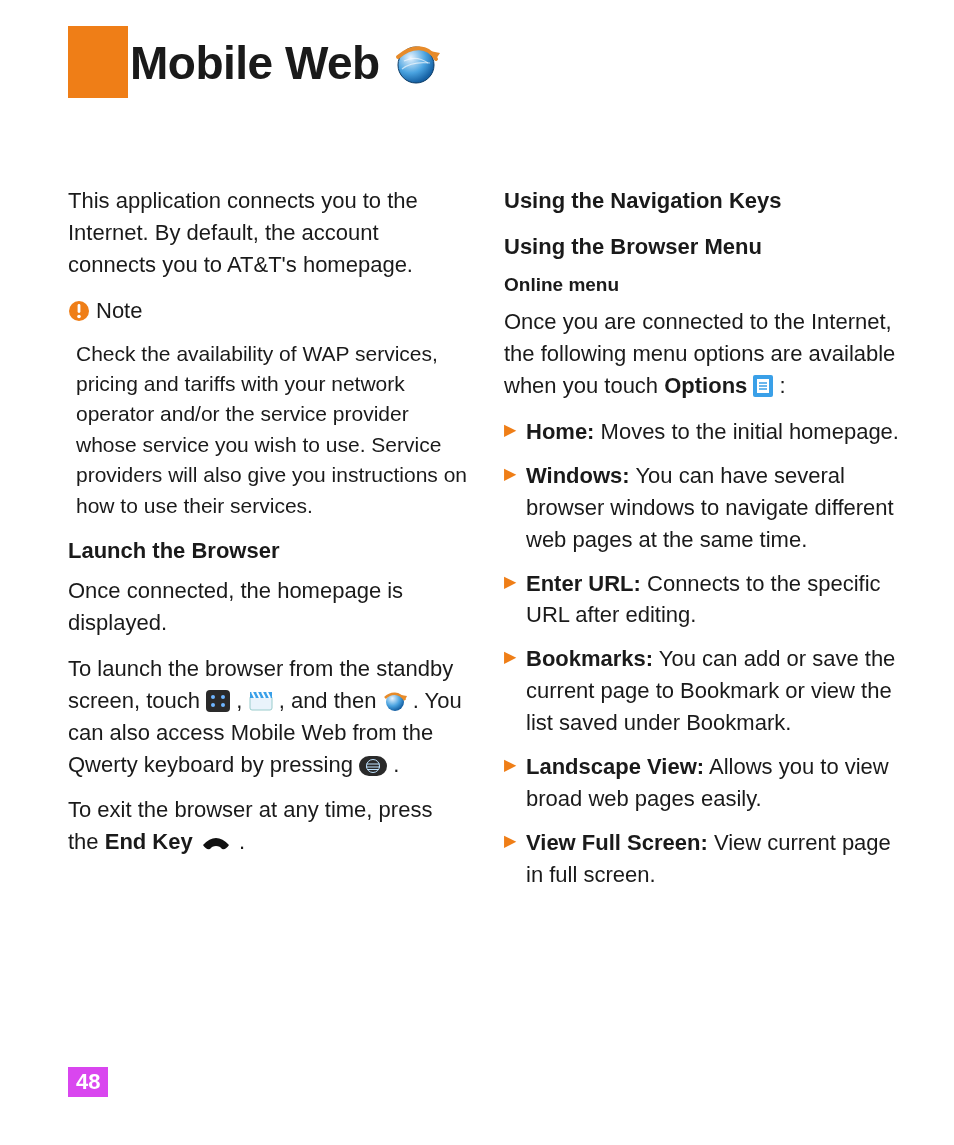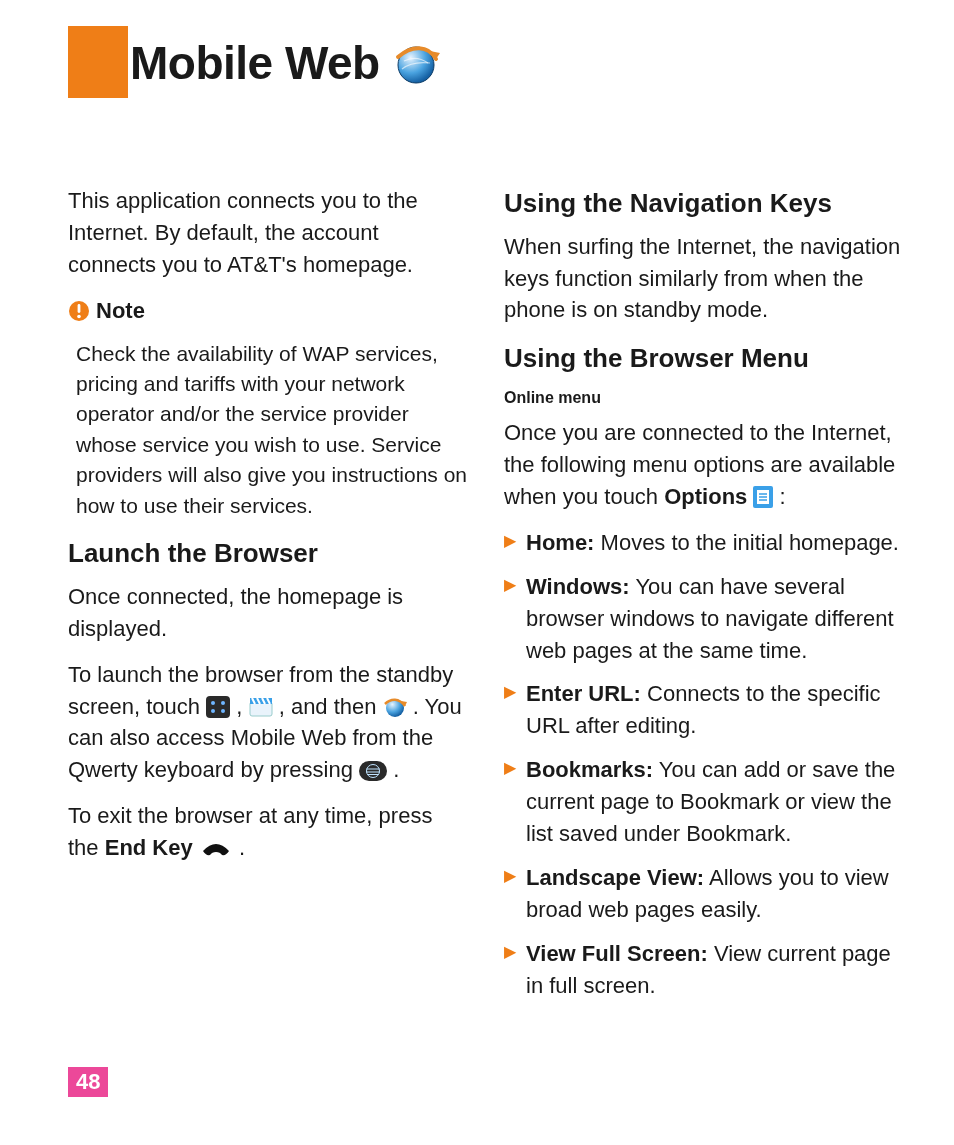--- a/index.html
+++ b/index.html
@@ -49,34 +49,34 @@
     gap: 36px;
   }
   .col {
     flex: 1;
     font-size: 22px;
     line-height: 1.45;
     font-weight: 300;
   }
   .col p { margin: 0 0 14px 0; }
   .h2 {
-    font-size: 26px;
+    font-size: 22px;
     font-weight: 700;
     margin: 14px 0 8px 0;
     font-stretch: condensed;
   }
   .h3 {
-    font-size: 16px;
+    font-size: 19px;
     font-weight: 700;
     margin: 8px 0 8px 0;
     font-stretch: condensed;
   }
   .note-head {
     font-size: 22px;
-    font-weight: 700;
+    font-weight: 400;
     margin: 14px 0 6px 0;
     display: flex;
     align-items: center;
     gap: 6px;
   }
   .note-body {
     margin: 0 0 14px 8px;
     font-size: 21px;
     line-height: 1.45;
   }
@@ -94,21 +94,21 @@
   }
   .bullet .txt { flex: 1; }
   .inline-icon {
     display: inline-flex;
     vertical-align: -4px;
   }
   .page-num {
     position: absolute;
     left: 68px;
     bottom: 48px;
-    background: #ec4899;
+    background: #d946ef;
     color: #fff;
     font-weight: 700;
     font-size: 22px;
     padding: 2px 8px;
   }
 </style>
 </head>
 <body>
 
 <div class="page">
@@ -207,21 +207,20 @@
           <svg width="34" height="20" viewBox="0 0 34 20">
             <path d="M4 12 q13 -14 26 0 q-3 5 -7 4 q-2 -3 -6 -3 t-6 3 q-4 1 -7 -4 z" fill="#111"></path>
           </svg>
         </span>
         <span>.</span>
       </p>
     </div>
 
     <div class="col">
       <div class="h2" style="margin-top:0">Using the Navigation Keys</div>
-      <p>When surfing the Internet, the navigation keys function similarly from when the phone is on standby mode.</p>
 
       <div class="h2">Using the Browser Menu</div>
       <div class="h3">Online menu</div>
       <p>
         <span>Once you are connected to the Internet, the following menu options are available when you touch </span>
         <strong>Options</strong>
         <span> </span>
         <span class="inline-icon">
           <svg width="20" height="22" viewBox="0 0 20 22">
             <rect x="0" y="0" width="20" height="22" rx="2" fill="#3aa0e8"></rect>

